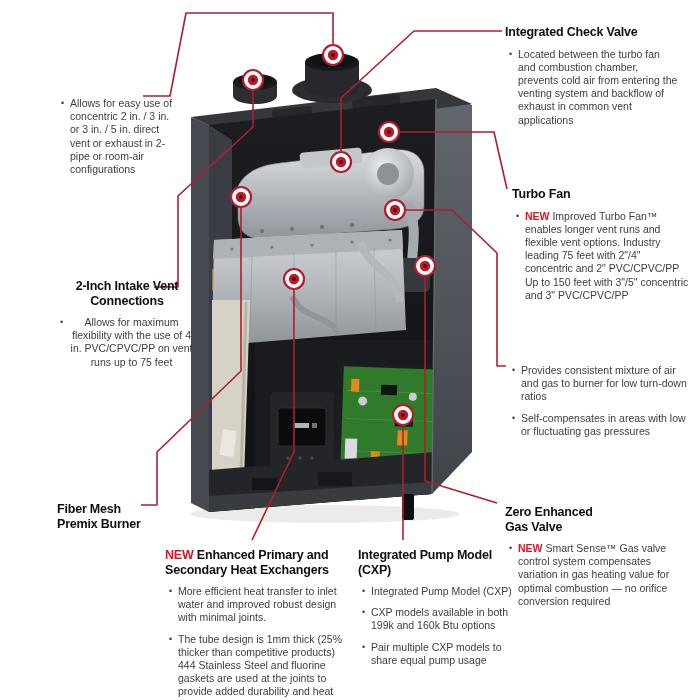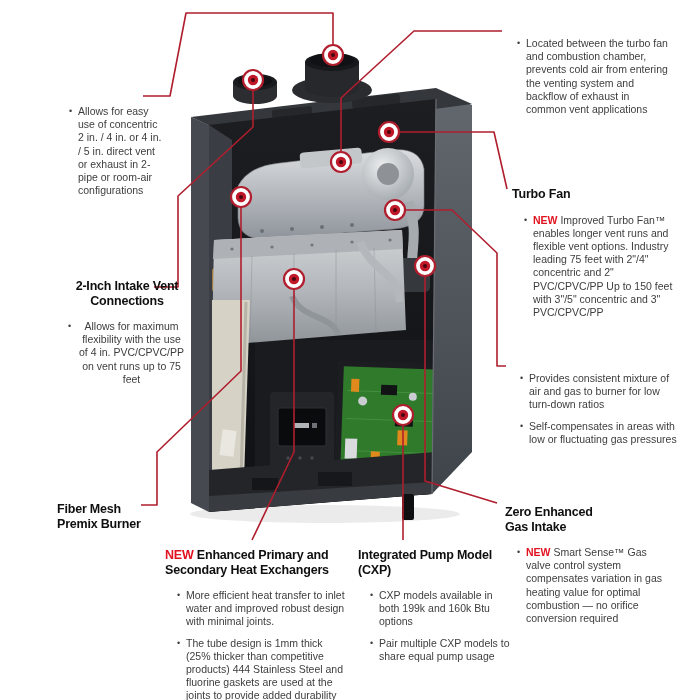--- a/index.html
+++ b/index.html
@@ -2,21 +2,21 @@
 <html><head>
 <meta charset="utf-8">
 <style>
   html,body{margin:0;padding:0;background:#ffffff;}
   #stage{position:relative;width:700px;height:700px;background:#ffffff;overflow:hidden;
          font-family:"Liberation Sans", sans-serif;}
   svg{position:absolute;left:0;top:0;}
   .callout{position:absolute;color:#3d3d3d;}
   .callout h3{margin:0 0 8px 0;font-size:12.5px;line-height:14.5px;color:#0f0f0f;
               font-weight:bold;letter-spacing:-0.2px;}
-  .callout ul{margin:12px;padding:0;list-style:none;}
+  .callout ul{margin:4px;padding:0;list-style:none;}
   .callout li{position:relative;padding-left:9px;margin:0 0 8px 0;
               font-size:10.5px;line-height:13.2px;color:#3d3d3d;}
   .callout li::before{content:"•";position:absolute;left:0;top:0;font-size:9px;color:#3d3d3d;}
   .new{color:#e1121f;font-weight:bold;}
   
   #co-concentric-exhaust{left:57px;top:93px;width:120px;}
   #co-check-valve{left:505px;top:25px;width:178px;}
   #co-turbo-fan{left:512px;top:187px;width:182px;}
   #co-intake-vent{left:56px;top:279px;width:142px;text-align:center;}
   #co-switching-venturi{left:508px;top:360px;width:186px;}
@@ -218,24 +218,25 @@
           <circle r="10" fill="#ffffff" stroke="#b01e2e" stroke-width="2.2"></circle>
           <circle r="5.2" fill="#c01828"></circle>
           <circle r="2" fill="#47060d"></circle>
         </g>
       </g>
   </svg>
 
   <div id="callouts">
       <div class="callout" id="co-concentric-exhaust">
         <ul>
-          <li><span>Allows for easy use of concentric 2 in. / 4 in. or 4 in. / 5 in. direct vent or exhaust in 2-pipe or room-air configurations</span></li>
+          <li><span>Allows for easy use of concentric 2 in. / 3 in. or 3 in. / 5 in. direct vent or exhaust in 2-pipe or room-air configurations</span></li>
         </ul>
       </div>
       <div class="callout" id="co-check-valve">
+        <h3><span>Integrated Check Valve</span></h3>
         <ul>
           <li><span>Located between the turbo fan and combustion chamber, prevents cold air from entering the venting system and backflow of exhaust in common vent applications</span></li>
         </ul>
       </div>
       <div class="callout" id="co-turbo-fan">
         <h3><span>Turbo Fan</span></h3>
         <ul>
           <li><span class="new">NEW</span><span> Improved Turbo Fan™ enables longer vent runs and flexible vent options. Industry leading 75 feet with 2"/4" concentric and 2" PVC/CPVC/PP Up to 150 feet with 3"/5" concentric and 3" PVC/CPVC/PP</span></li>
         </ul>
       </div>
@@ -248,33 +249,34 @@
       <div class="callout" id="co-switching-venturi">
         <ul>
           <li><span>Provides consistent mixture of air and gas to burner for low turn-down ratios</span></li>
           <li><span>Self-compensates in areas with low or fluctuating gas pressures</span></li>
         </ul>
       </div>
       <div class="callout" id="co-fiber-mesh">
         <h3><span>Fiber Mesh</span><br><span>Premix Burner</span></h3>
       </div>
       <div class="callout" id="co-zero-governor">
-        <h3><span>Zero Enhanced</span><br><span>Gas Intake</span></h3>
+        <h3><span>Zero Enhanced</span><br><span>Gas Valve</span></h3>
         <ul>
           <li><span class="new">NEW</span><span> Smart Sense™ Gas valve control system compensates variation in gas heating value for optimal combustion — no orifice conversion required</span></li>
         </ul>
       </div>
       <div class="callout" id="co-heat-exchangers">
         <h3><span class="new">NEW</span><span> Enhanced Primary and</span><br><span>Secondary Heat Exchangers</span></h3>
         <ul>
           <li><span>More efficient heat transfer to inlet water and improved robust design with minimal joints.</span></li>
           <li><span>The tube design is 1mm thick (25% thicker than competitive products) 444 Stainless Steel and fluorine gaskets are used at the joints to provide added durability and heat resistance.</span></li>
         </ul>
       </div>
       <div class="callout" id="co-pump-model">
         <h3><span>Integrated Pump Model</span><br><span>(CXP)</span></h3>
         <ul>
+          <li><span>Integrated Pump Model (CXP)</span></li>
           <li><span>CXP models available in both 199k and 160k Btu options</span></li>
           <li><span>Pair multiple CXP models to share equal pump usage</span></li>
         </ul>
       </div>
     </div>
 </div>
 
 </body></html>

